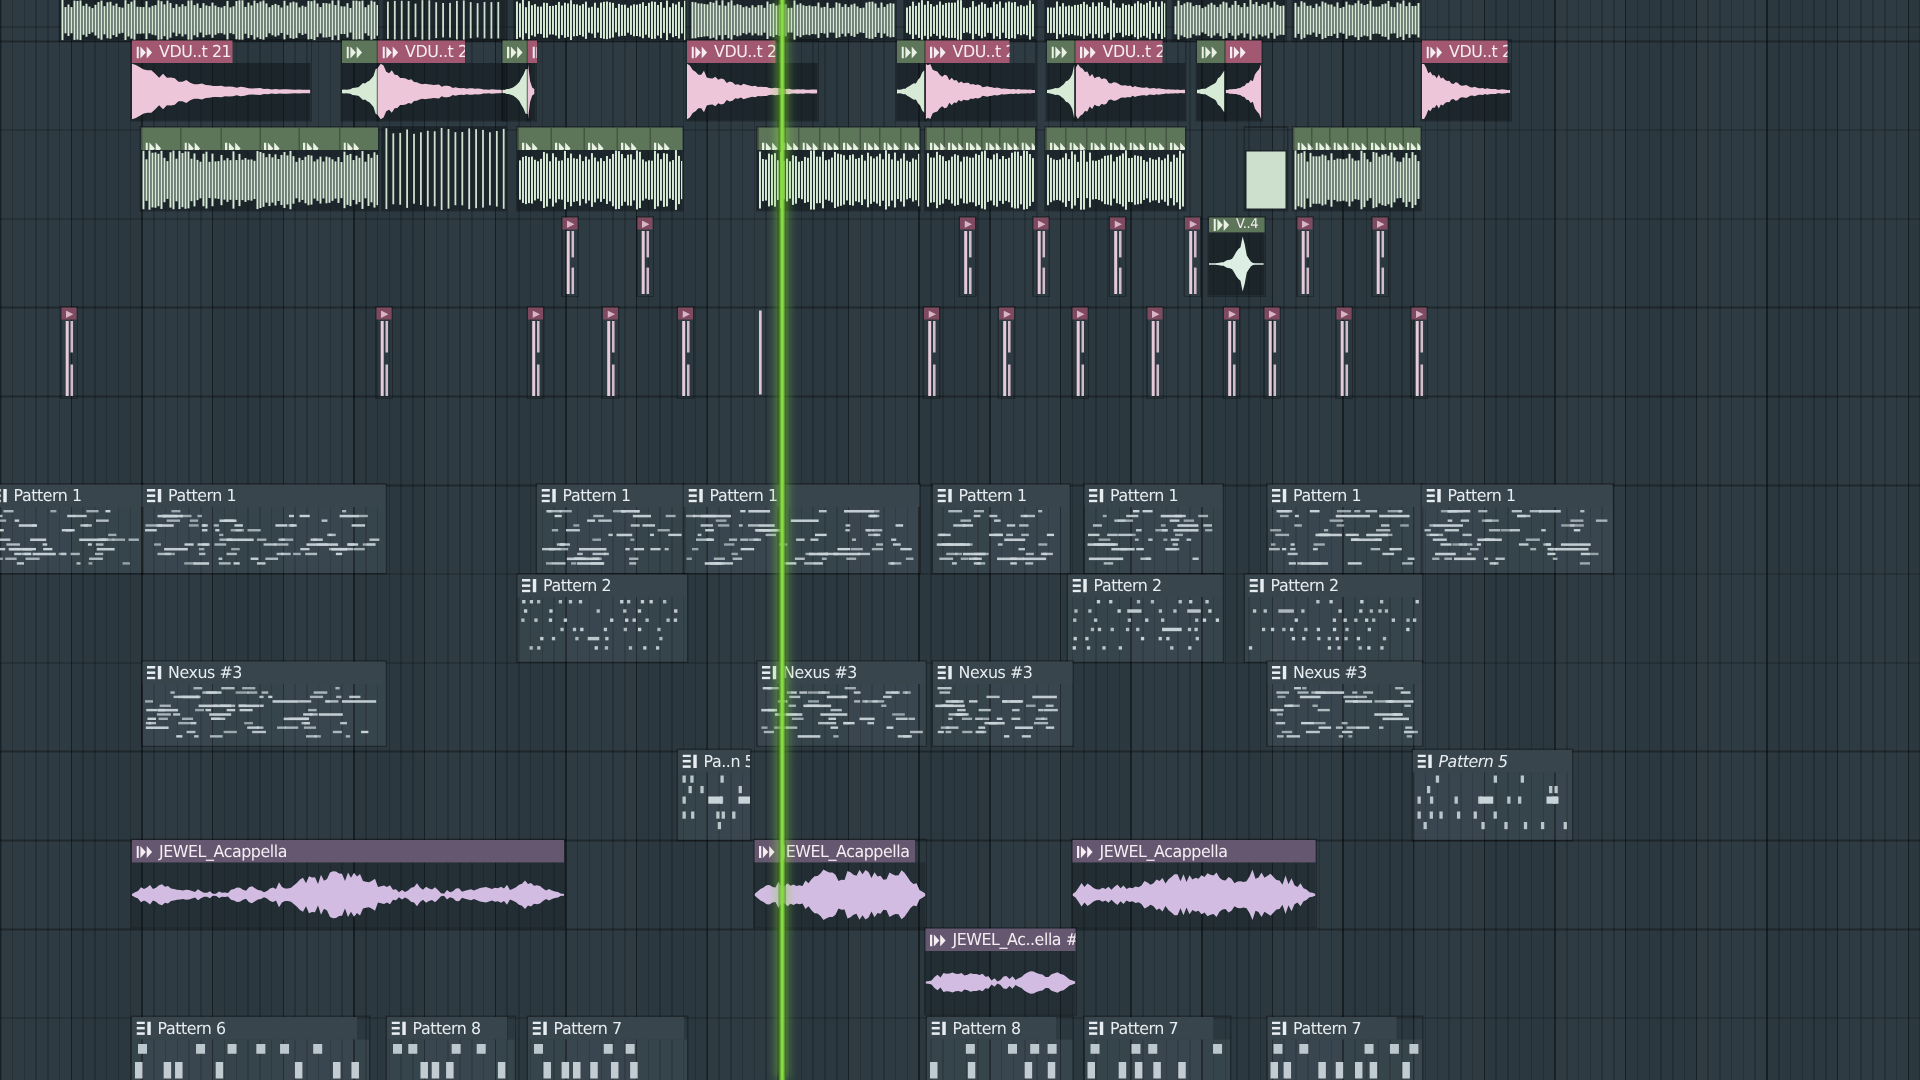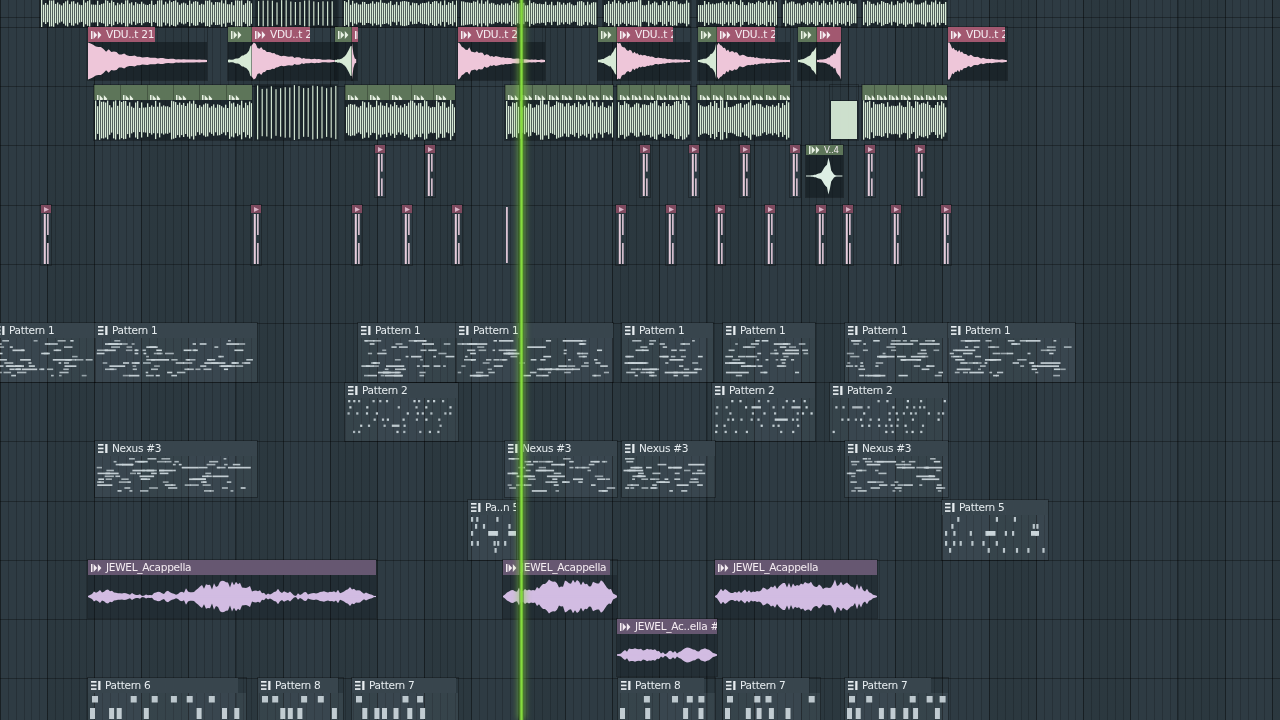--- a/index.html
+++ b/index.html
@@ -2694,21 +2694,21 @@
             <rect x="74.3" y="28.3" width="3.0" height="1.6" fill="#c9d4d9" opacity="0.8244487845920958"></rect>
             <rect x="21.6" y="7.8" width="13.8" height="1.7" fill="#c9d4d9" opacity="0.95"></rect>
             <rect x="31.9" y="4.9" width="19.2" height="1.7" fill="#c9d4d9" opacity="0.95"></rect>
             <rect x="76.7" y="22.4" width="17.6" height="1.7" fill="#c9d4d9" opacity="0.95"></rect>
             <rect x="57.0" y="10.8" width="12.8" height="1.7" fill="#c9d4d9" opacity="0.95"></rect>
             <rect x="78.8" y="10.8" width="18.5" height="1.7" fill="#c9d4d9" opacity="0.95"></rect>
             <rect x="71.2" y="19.5" width="19.0" height="1.7" fill="#c9d4d9" opacity="0.95"></rect>
           </svg>
         </div>
       </div>
-      <div class="clip" style="left: 468px; top: 500px; width: 48px; height: 60px;">
+      <div class="clip" style="left: 452px; top: 500px; width: 48px; height: 60px;">
         <div class="hdr" style="background:#38454d;height:15px;width:48px">
           <svg width="10" height="9" viewBox="0 0 10 9">
             <rect width="5.5" height="1.7" fill="#e7edf0"></rect>
             <rect y="3.6" width="5.5" height="1.7" fill="#e7edf0"></rect>
             <rect y="7.2" width="5.5" height="1.7" fill="#e7edf0"></rect>
             <rect x="7.2" width="2.3" height="9" fill="#e7edf0"></rect>
           </svg>
           <span class="lb" style="color:#e7edf0;font-size:11px">Pa..n 5</span>
         </div>
         <div class="body" style="top:15px;right:0;background:rgba(213,229,236,0.07)">
@@ -2725,21 +2725,21 @@
             <rect x="8.7" y="26.0" width="2.2" height="4.8" fill="#c9d4d9" opacity="0.9"></rect>
             <rect x="25.5" y="26.0" width="2.2" height="4.8" fill="#c9d4d9" opacity="0.9"></rect>
             <rect x="29.1" y="26.0" width="2.2" height="4.8" fill="#c9d4d9" opacity="0.9"></rect>
             <rect x="36.1" y="26.0" width="2.2" height="4.8" fill="#c9d4d9" opacity="0.9"></rect>
             <rect x="26.5" y="33.0" width="2.2" height="4.8" fill="#c9d4d9" opacity="0.9"></rect>
             <rect x="20.2" y="16.0" width="9.0" height="4.8" fill="#c9d4d9"></rect>
             <rect x="40.3" y="16.0" width="8.0" height="4.8" fill="#c9d4d9"></rect>
           </svg>
         </div>
       </div>
-      <div class="clip" style="left: 942px; top: 500px; width: 106px; height: 60px;">
+      <div class="clip" style="left: 942px; top: 500px; width: 106px; height: 60px; font-style: italic;">
         <div class="hdr" style="background:#38454d;height:15px;width:106px">
           <svg width="10" height="9" viewBox="0 0 10 9">
             <rect width="5.5" height="1.7" fill="#e7edf0"></rect>
             <rect y="3.6" width="5.5" height="1.7" fill="#e7edf0"></rect>
             <rect y="7.2" width="5.5" height="1.7" fill="#e7edf0"></rect>
             <rect x="7.2" width="2.3" height="9" fill="#e7edf0"></rect>
           </svg>
           <span class="lb" style="color:#e7edf0;font-size:11px">Pattern 5</span>
         </div>
         <div class="body" style="top:15px;right:0;background:rgba(213,229,236,0.07)">

